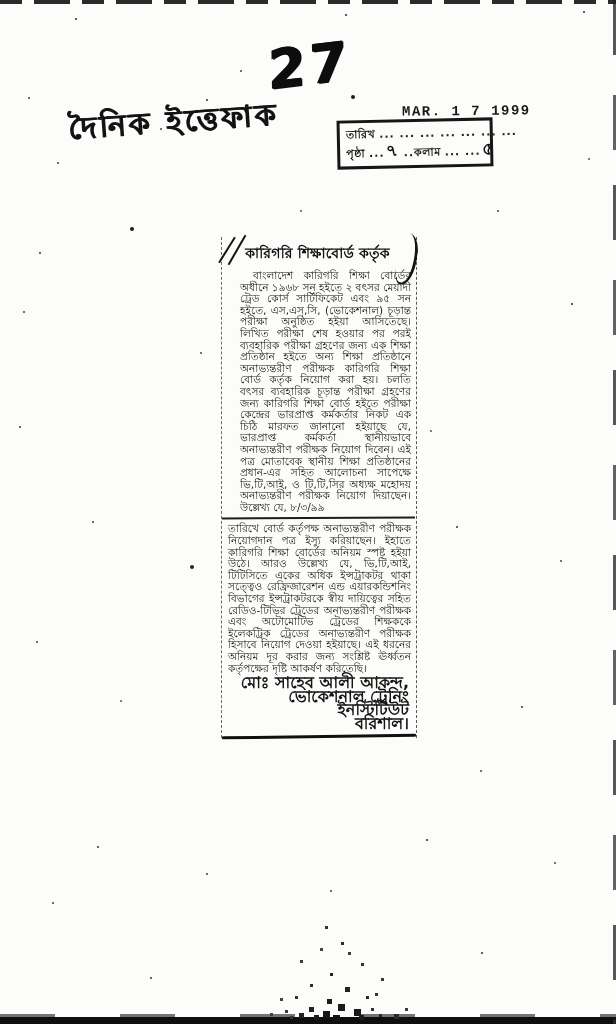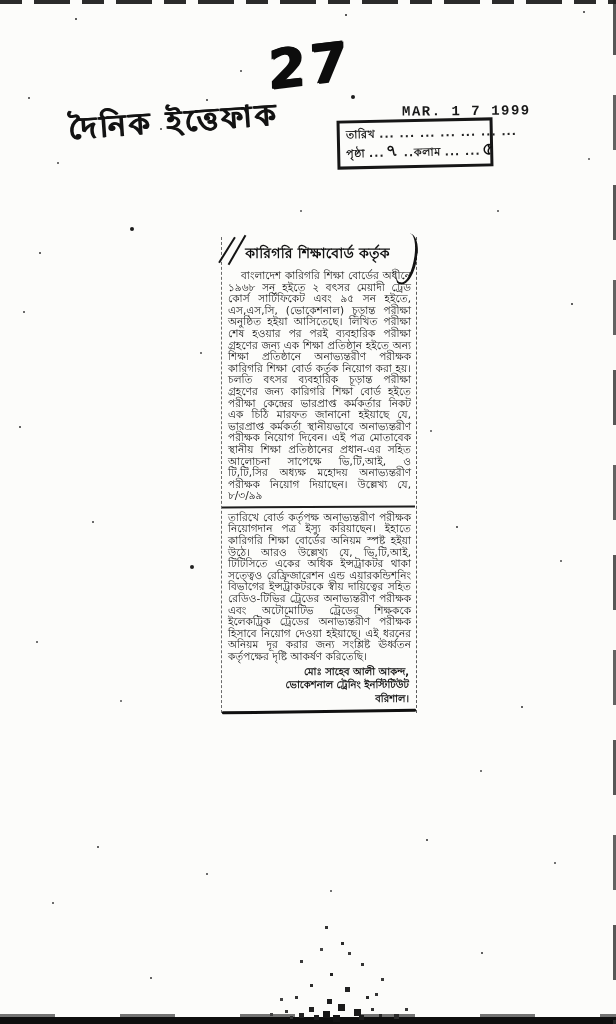--- a/index.html
+++ b/index.html
@@ -162,29 +162,29 @@
     border-bottom: 2px solid #141414;
     border-radius: 0 70% 80% 40% / 0 55% 75% 45%;
     transform: rotate(8deg);
   }
   .body-para {
     font-size: 10.5px; line-height: 11.6px;
     text-align: justify; color: #181818;
     font-weight: 500;
     word-break: break-word;
   }
-  .body-para.first { text-indent: 13px; }
+  .body-para.first { text-indent: 13px; margin-left: 12px; }
   .para-sep {
     border-top: 2px solid #1d1d1d;
     width: calc(100% + 10px);
     margin: 4px 0 4px -6px;
     transform: rotate(-0.3deg);
   }
   .signature {
-    text-align: right; font-size: 10px; font-weight: 700;
+    text-align: right; font-size: 16px; font-weight: 700;
     line-height: 13.5px; color: #141414; padding: 2px 2px 0 0;
   }
   .torn-bottom {
     height: 3px; background: #101010;
     width: calc(100% + 11px); margin: 5px 0 0 -6px;
     transform: rotate(-0.8deg);
     border-radius: 1px;
   }
 </style>
 </head>

